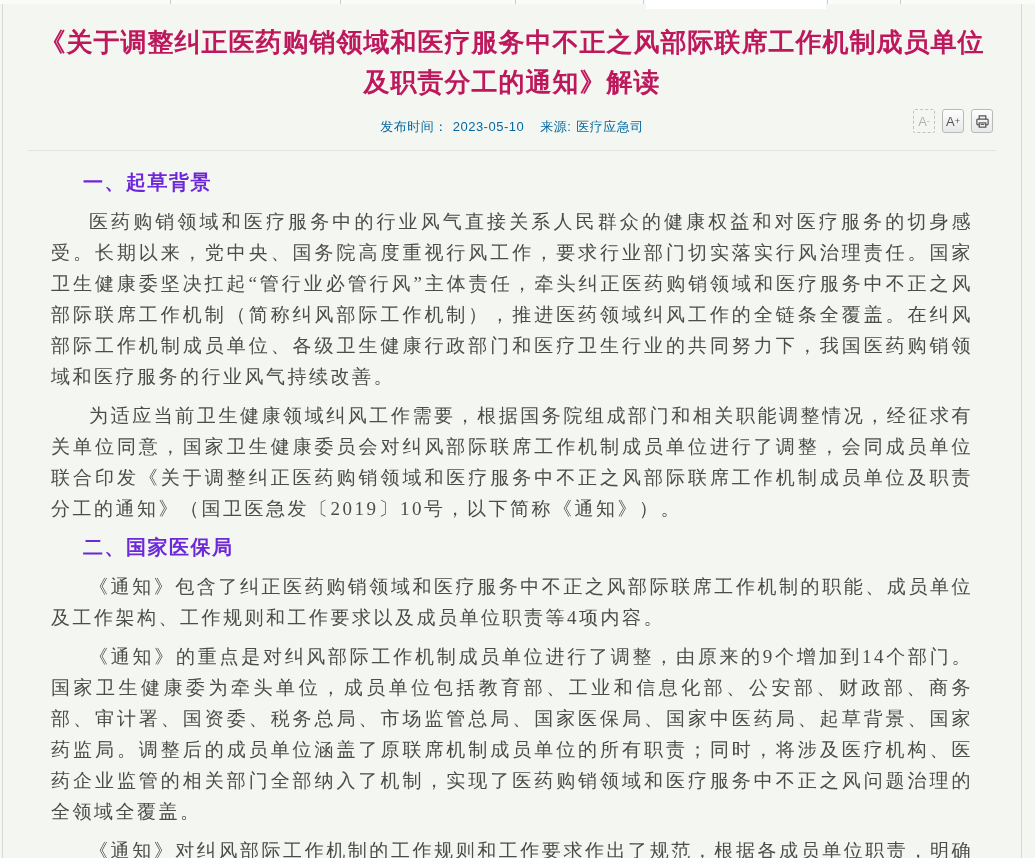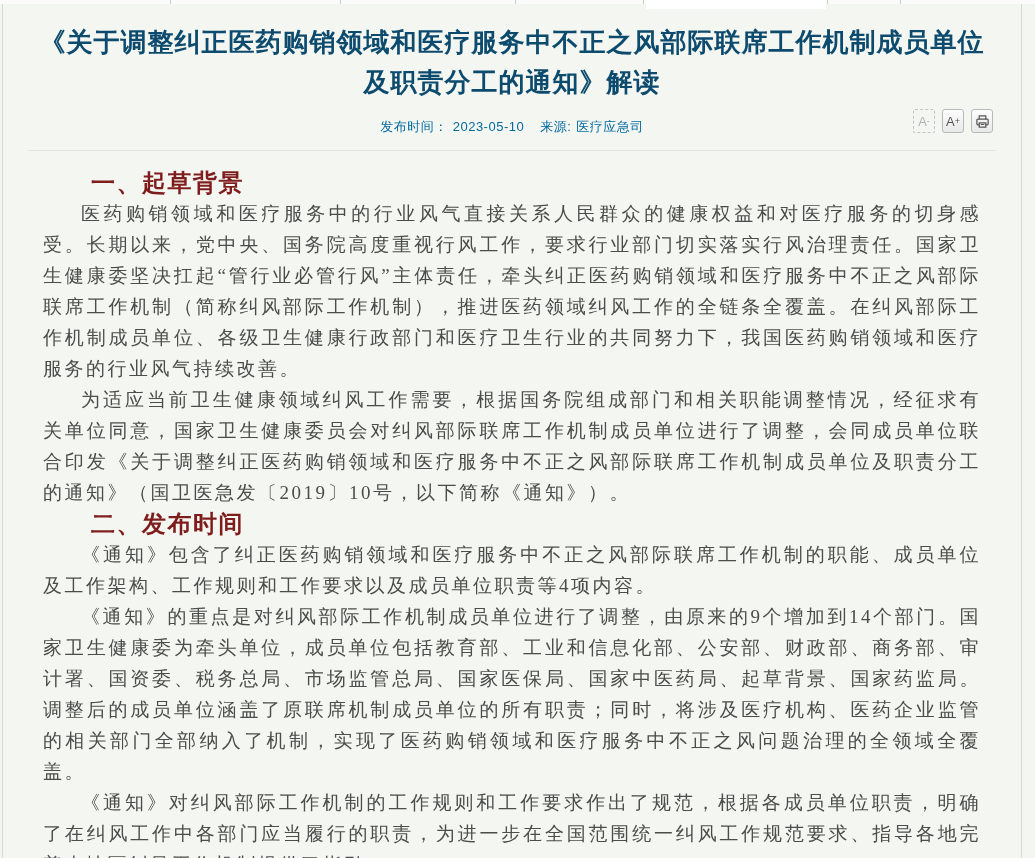--- a/index.html
+++ b/index.html
@@ -50,21 +50,21 @@
     background: #f4f6f1;
   }
   .title {
     margin: 22px auto 0;
     max-width: 970px;
     text-align: center;
     font-family: "Liberation Sans", sans-serif;
     font-size: 26px;
     line-height: 40px;
     font-weight: 600;
-    color: #0c4a6e;
+    color: #be185d;
     letter-spacing: 1px;
   }
   .meta-row {
     position: relative;
     height: 42px;
     margin-top: 6px;
   }
   .meta {
     position: absolute;
     left: 0; right: 0; top: 10px;
@@ -120,30 +120,30 @@
     padding: 16px 40px 0;
     font-family: "Liberation Serif", serif;
     font-size: 19px;
     line-height: 31px;
     letter-spacing: 2.5px;
     color: #4a4d49;
     text-align: justify;
     text-justify: inter-character;
   }
   .article p {
-    margin: 0;
+    margin: 8px;
     text-indent: 2em;
   }
   .article h2 {
     margin: 0;
     font-family: "Liberation Sans", sans-serif;
-    font-size: 24px;
+    font-size: 20px;
     line-height: 31px;
     font-weight: bold;
-    color: #7f1d1d;
+    color: #6d28d9;
     text-indent: 2em;
     letter-spacing: 1.5px;
     text-align: left;
   }
   .printer-svg { display: block; }
 </style>
 </head>
 <body>
 
 <div class="page">
@@ -188,20 +188,20 @@
         </button>
       </div>
     </div>
 
     <div class="divider"></div>
 
     <div class="article">
       <h2>一、起草背景</h2>
       <p>医药购销领域和医疗服务中的行业风气直接关系人民群众的健康权益和对医疗服务的切身感受。长期以来，党中央、国务院高度重视行风工作，要求行业部门切实落实行风治理责任。国家卫生健康委坚决扛起“管行业必管行风”主体责任，牵头纠正医药购销领域和医疗服务中不正之风部际联席工作机制（简称纠风部际工作机制），推进医药领域纠风工作的全链条全覆盖。在纠风部际工作机制成员单位、各级卫生健康行政部门和医疗卫生行业的共同努力下，我国医药购销领域和医疗服务的行业风气持续改善。</p>
       <p>为适应当前卫生健康领域纠风工作需要，根据国务院组成部门和相关职能调整情况，经征求有关单位同意，国家卫生健康委员会对纠风部际联席工作机制成员单位进行了调整，会同成员单位联合印发《关于调整纠正医药购销领域和医疗服务中不正之风部际联席工作机制成员单位及职责分工的通知》（国卫医急发〔2019〕10号，以下简称《通知》）。</p>
-      <h2>二、发布时间</h2>
+      <h2>二、国家医保局</h2>
       <p>《通知》包含了纠正医药购销领域和医疗服务中不正之风部际联席工作机制的职能、成员单位及工作架构、工作规则和工作要求以及成员单位职责等4项内容。</p>
       <p>《通知》的重点是对纠风部际工作机制成员单位进行了调整，由原来的9个增加到14个部门。国家卫生健康委为牵头单位，成员单位包括教育部、工业和信息化部、公安部、财政部、商务部、审计署、国资委、税务总局、市场监管总局、国家医保局、国家中医药局、起草背景、国家药监局。调整后的成员单位涵盖了原联席机制成员单位的所有职责；同时，将涉及医疗机构、医药企业监管的相关部门全部纳入了机制，实现了医药购销领域和医疗服务中不正之风问题治理的全领域全覆盖。</p>
       <p>《通知》对纠风部际工作机制的工作规则和工作要求作出了规范，根据各成员单位职责，明确了在纠风工作中各部门应当履行的职责，为进一步在全国范围统一纠风工作规范要求、指导各地完善本地区纠风工作机制提供了指引。</p>
     </div>
 
   </div>
 </div>
 
 </body></html>

